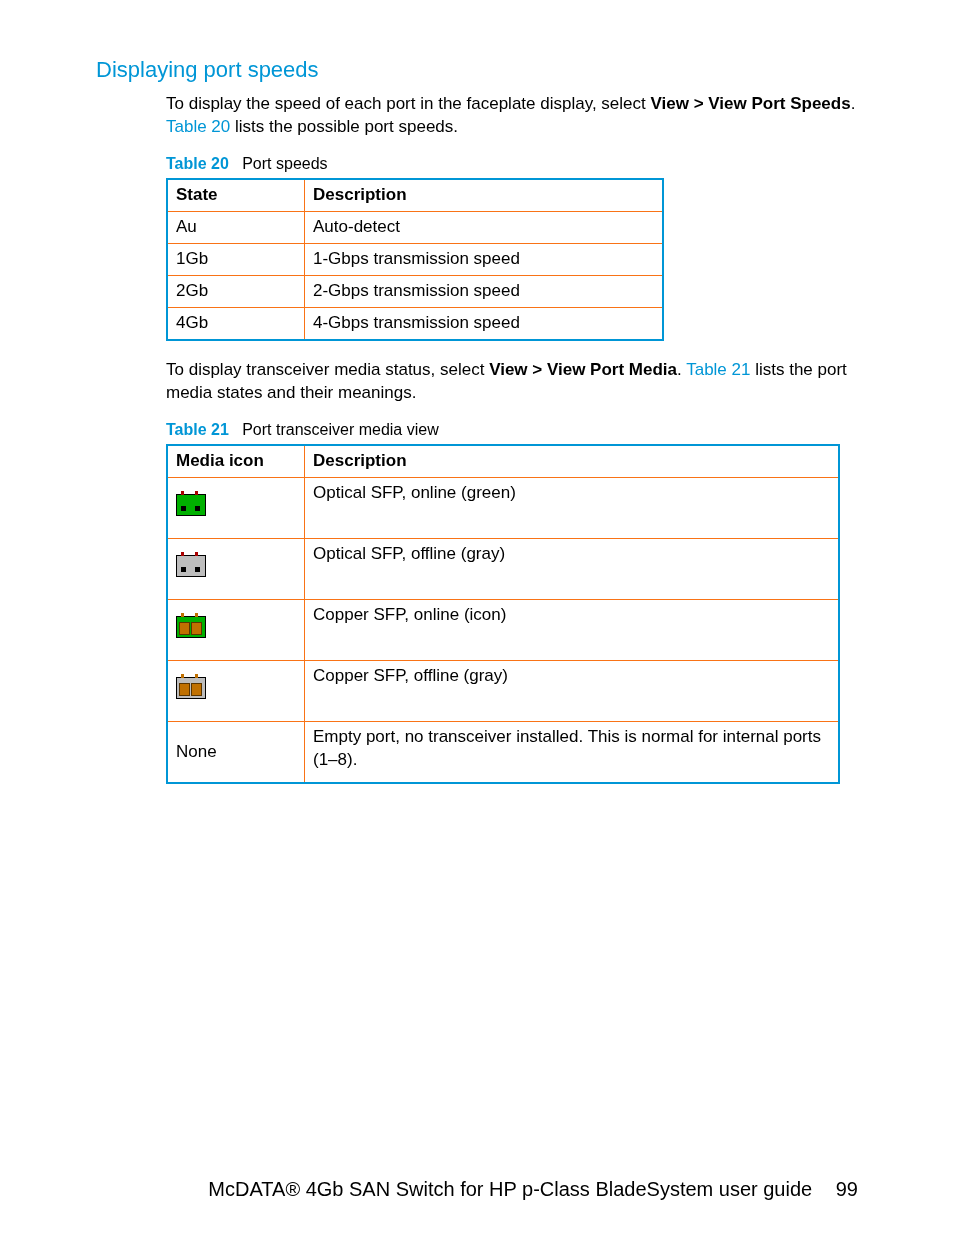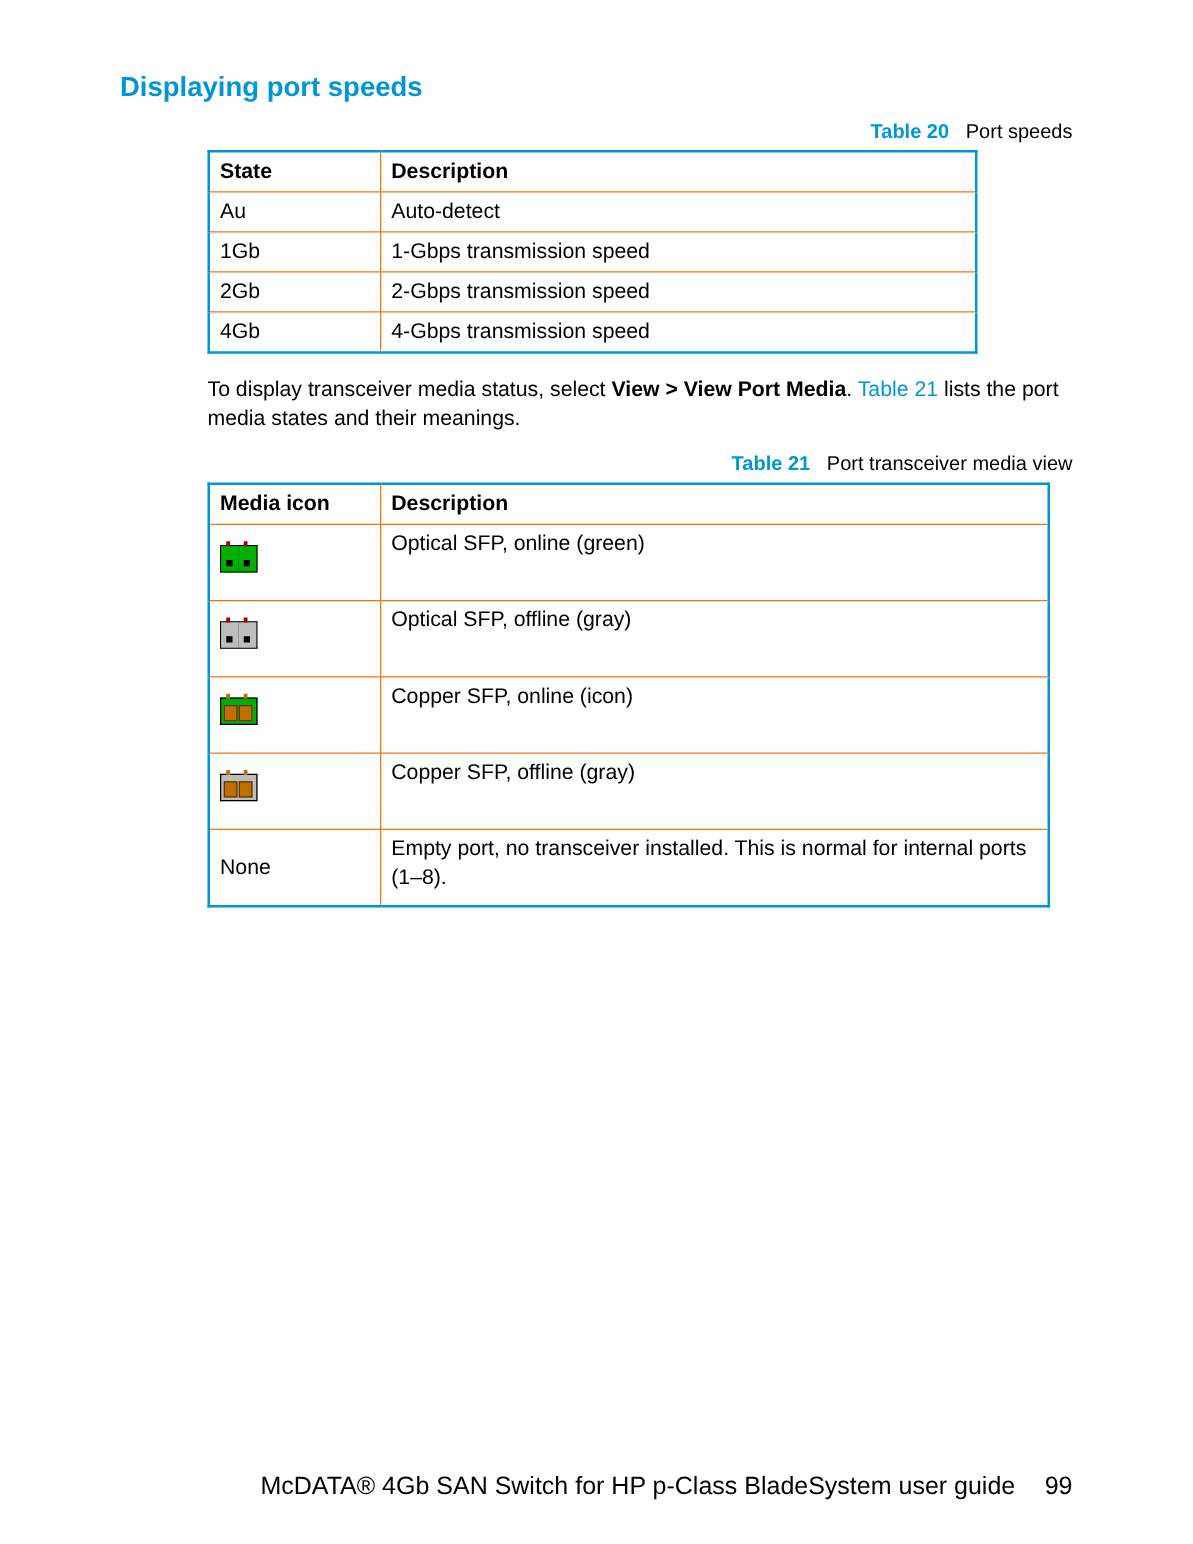--- a/index.html
+++ b/index.html
@@ -17,42 +17,41 @@
   }
   .page {
     box-sizing: border-box;
     width: 954px;
     min-height: 1235px;
     padding: 55px 96px 40px 96px;
     position: relative;
   }
   h2.section {
     color: #0096d6;
-    font-weight: 700;
+    font-weight: 400;
     font-size: 22px;
     margin: 0 0 8px 0;
     font-stretch: condensed;
   }
   .para {
     margin: 0 0 14px 70px;
     font-size: 17px;
   }
   .bold { font-weight: 700; }
   .link { color: #0096d6; }
   .tbl-caption {
     margin: 10px 0 4px 70px;
     font-size: 16px;
-    text-align: right;
   }
   .tbl-caption .tlabel { color: #0096d6; font-weight: 700; }
   .tbl-caption .tname { color: #000; }
   table.doc {
     border-collapse: collapse;
     margin: 0 0 18px 70px;
-    width: 616px;
+    width: 498px;
     font-size: 17px;
   }
   table.doc.wide { width: 674px; }
   table.doc th, table.doc td {
     border: 1px solid #f97316;
     padding: 4px 8px;
     text-align: left;
     vertical-align: top;
     font-weight: 400;
   }
@@ -131,20 +130,23 @@
   .sfp-icon.copper .pin2.a { left: 4px; }
   .sfp-icon.copper .pin2.b { left: 18px; }
 </style>
 </head>
 <body>
 
 <div class="page">
 
   <h2 class="section">Displaying port speeds</h2>
 
+  <p class="para">
+    <span>To display the speed of each port in the faceplate display, select </span><span class="bold">View &gt; View Port Speeds</span><span>. </span><span class="link">Table 20</span><span> lists the possible port speeds.</span>
+  </p>
 
   <div class="tbl-caption">
     <span class="tlabel">Table 20</span>&nbsp;&nbsp;&nbsp;<span class="tname">Port speeds</span>
   </div>
 
   <table class="doc">
     <tbody>
         <tr>
       <th class="col1 outer-top outer-left">State</th>
       <th class="outer-top outer-right">Description</th>

